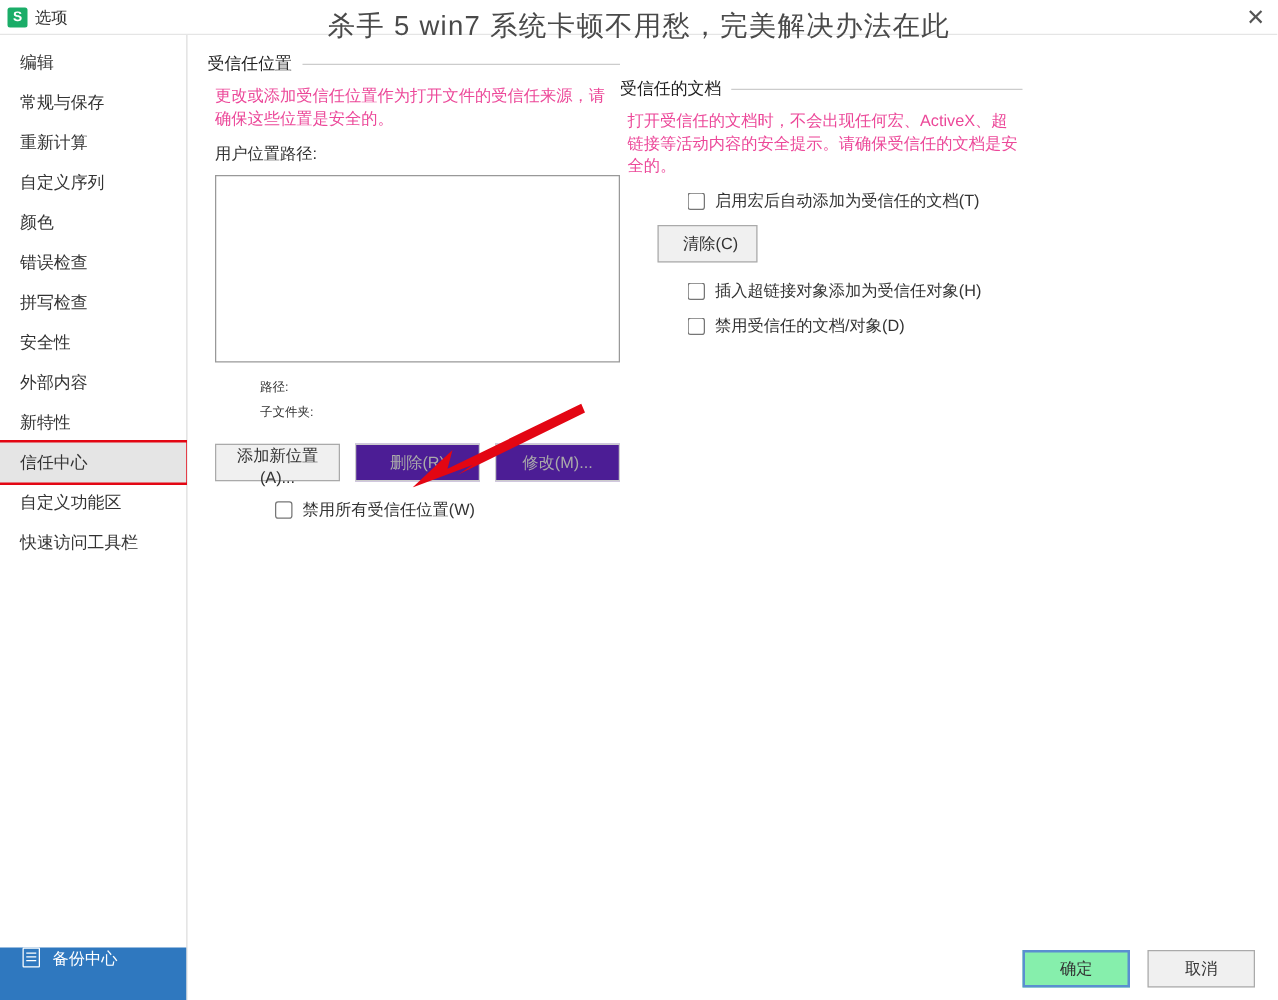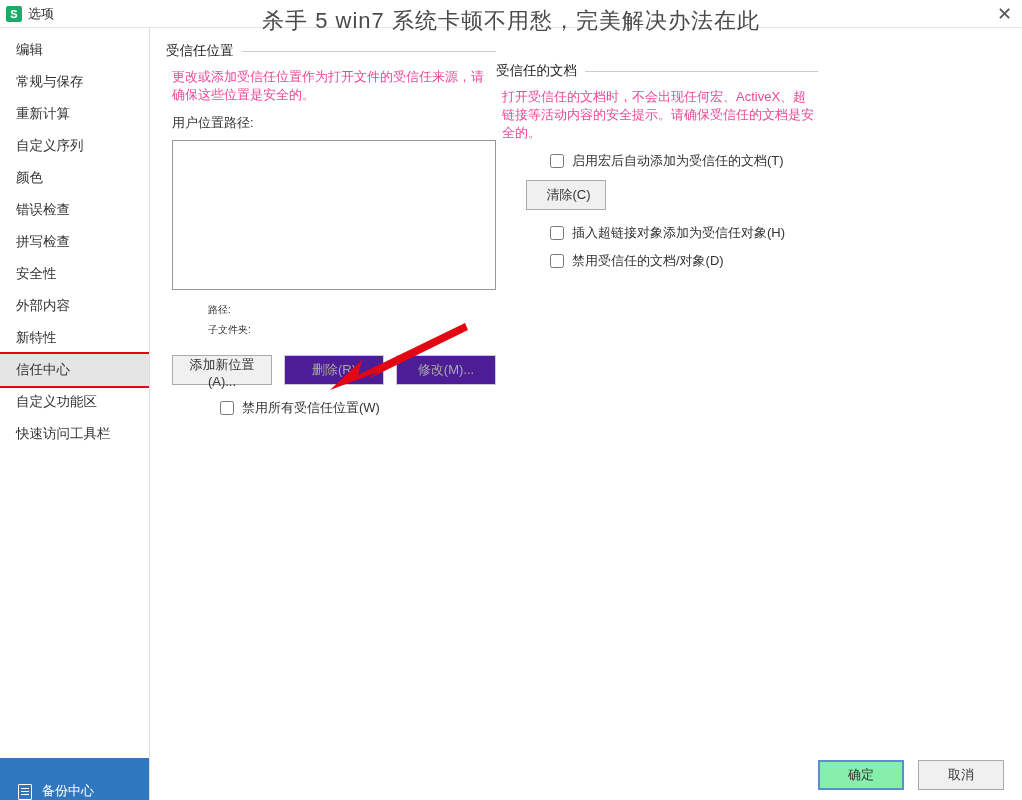--- a/index.html
+++ b/index.html
@@ -75,21 +75,21 @@
   background: #e5e5e5;
   border: 2px solid #e30613;
   margin: -2px;
   padding: 7px 16px;
 }
 .sidebar-footer {
   height: 42px;
   background: #2f78bf;
   color: #fff;
   display: flex;
-  align-items: flex-end;
+  align-items: flex-start;
   padding: 0 18px;
   gap: 10px;
   cursor: pointer;
 }
 .sidebar-footer .icon {
   width: 14px; height: 16px;
   border: 1.5px solid #fff;
   border-radius: 1px;
   position: relative;
 }

